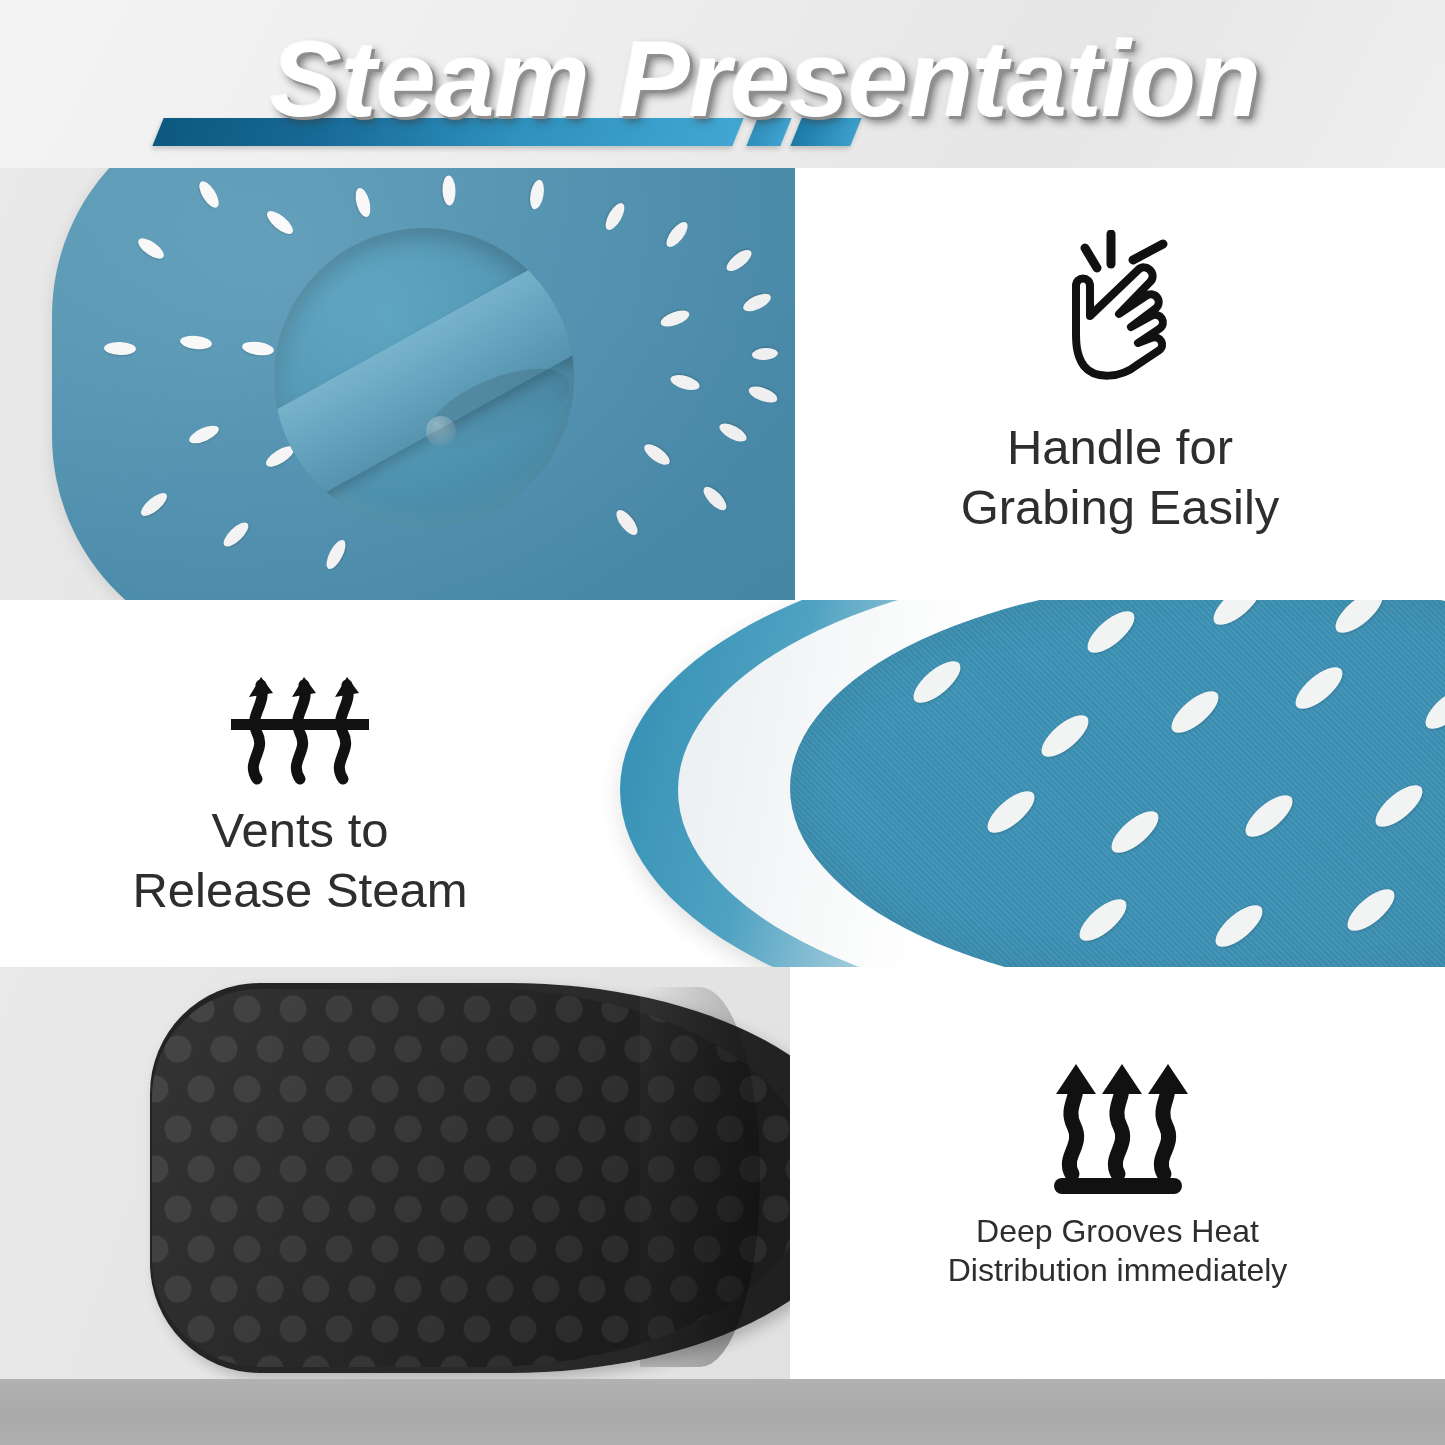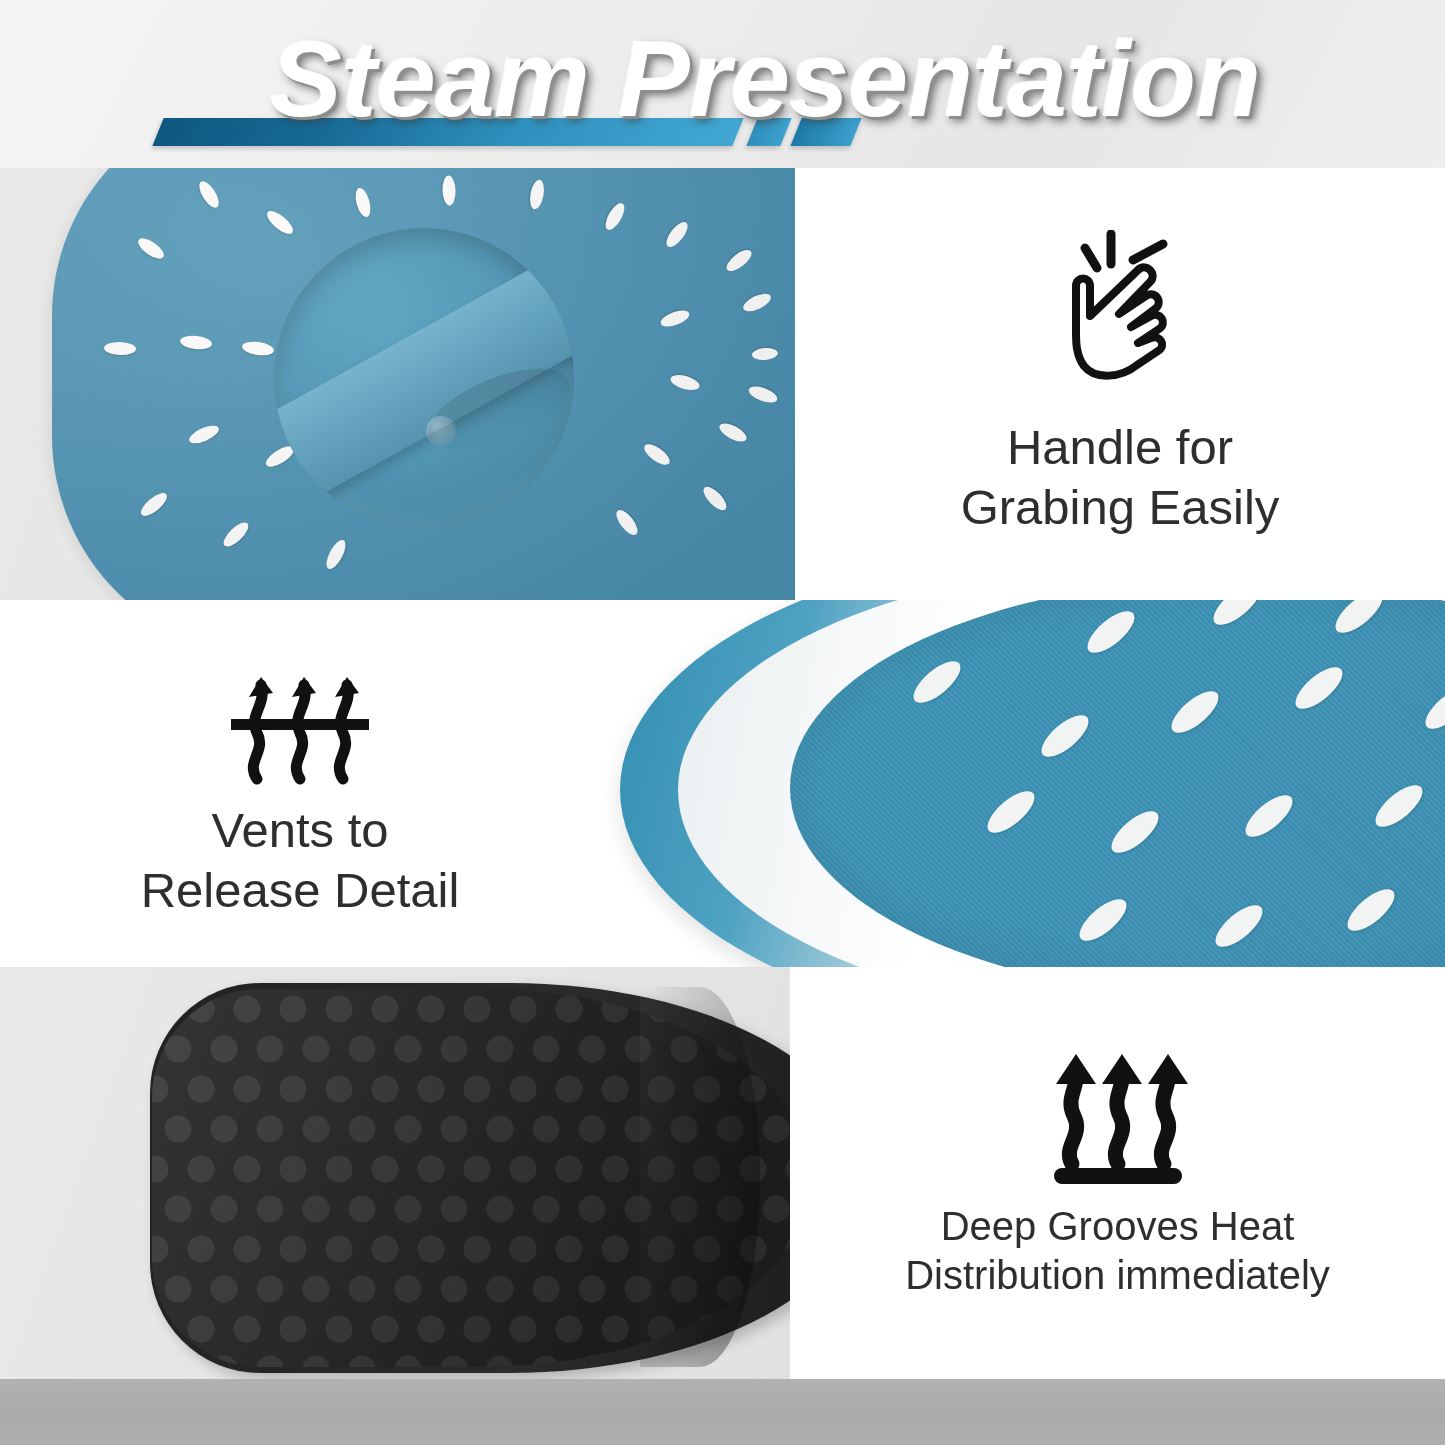--- a/index.html
+++ b/index.html
@@ -113,21 +113,21 @@
     justify-content: center;
   }
   .feature-caption {
     font-size: 49px;
     line-height: 1.22;
     color: #2e2e2e;
     text-align: center;
     font-weight: normal;
     white-space: pre-line;
   }
-  .feature-caption.small { font-size: 40px; }
+  .feature-caption.small { font-size: 32px; }
 
   
   .mat-top {
     position: absolute;
     left: 52px;
     top: -72px;
     width: 748px;
     height: 560px;
     background: linear-gradient(145deg, #5a9cb9 0%, #4e92b2 45%, #4a8dae 100%);
     border-radius: 220px 0 0 220px;
@@ -400,21 +400,21 @@
           <path d="M128 132 C116 114 138 104 128 86 C119 68 138 58 132 38" stroke="#111" stroke-width="11" fill="none" stroke-linecap="round"></path>
 
           <path d="M46 30 L34 50 L58 46 Z" fill="#111"></path>
           <path d="M89 30 L77 50 L101 46 Z" fill="#111"></path>
           <path d="M132 30 L120 50 L144 46 Z" fill="#111"></path>
 
           <rect x="16" y="72" width="138" height="11" fill="#111"></rect>
         </svg>
       </div>
       <div class="feature-caption">Vents to
-Release Detail</div>
+Release Steam</div>
     </div>
 
     <div class="pot-wrap">
       <div class="pot-rim-outer"></div>
       <div class="pot-rim-inner"></div>
       <div class="mat-inset">
         <span class="vent2" style="left:292px;top:42px;width:58px;height:24px;transform:rotate(-40deg);"></span>
         <span class="vent2" style="left:418px;top:14px;width:58px;height:24px;transform:rotate(-40deg);"></span>
         <span class="vent2" style="left:540px;top:22px;width:58px;height:24px;transform:rotate(-40deg);"></span>
         <span class="vent2" style="left:118px;top:92px;width:58px;height:24px;transform:rotate(-40deg);"></span>

